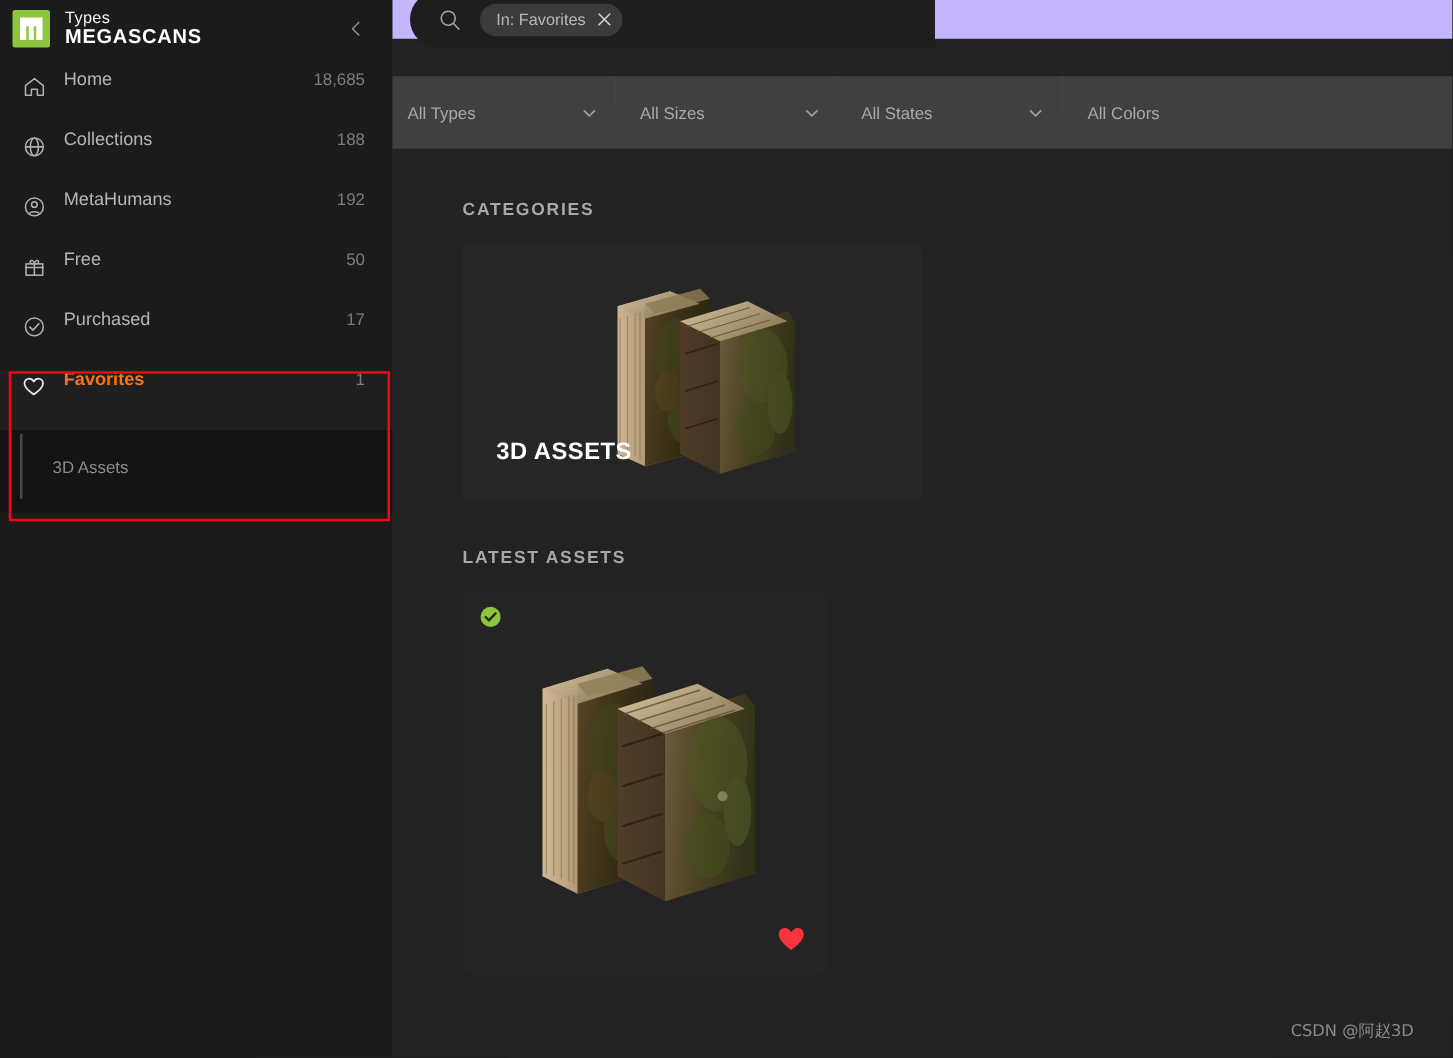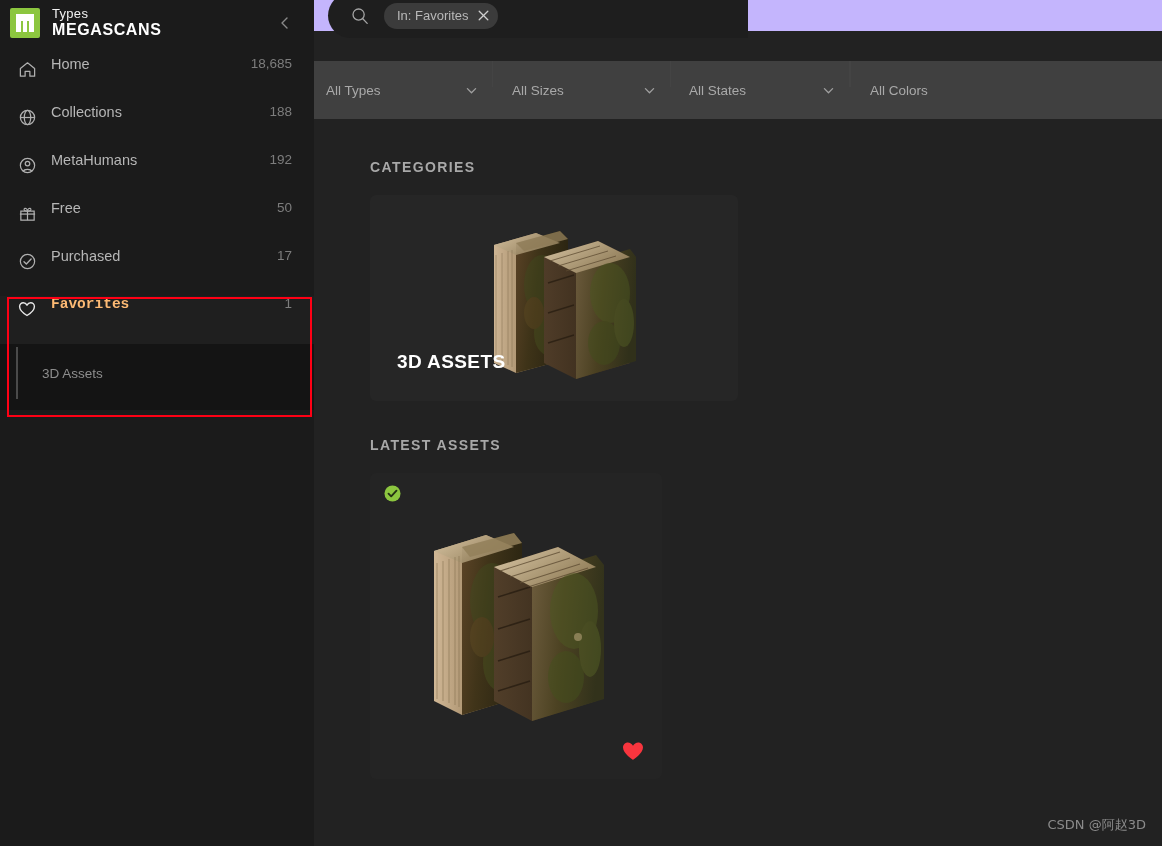--- a/index.html
+++ b/index.html
@@ -52,21 +52,21 @@
   .nav-ico {
     width:26px; height:26px; flex:0 0 26px;
     display:flex; align-items:center; justify-content:center;
   }
   .nav-label {
     margin-left:11px; flex:1 1 auto;
     font-size:14.5px; color:#b6b6b6;
   }
   .nav-count { font-size:13.5px; color:#7d7d7d; }
   .nav-row.active { background:#1f1f1f; }
-  .nav-row.active .nav-label { color:#fdba74; font-weight:bold;font-family:Liberation Mono, monospace; }
+  .nav-row.active .nav-label { color:#f97316; font-weight:bold; }
 
   #subnav { background:#141414; padding:14px 0 22px 0; }
   .sub-row {
     height:30px; display:flex; align-items:center;
     padding-left:16px; cursor:pointer;
   }
   .sub-bar {
     width:2px; height:52px; background:#4a4a4a;
     flex:0 0 2px; margin-right:24px;
   }
@@ -149,21 +149,21 @@
   .badge-dl {
     position:absolute; left:14px; top:12px;
     width:17px; height:17px; z-index:5;
   }
   .badge-fav {
     position:absolute; right:18px; bottom:18px;
     width:22px; height:20px; z-index:5; cursor:pointer;
   }
 
   #watermark {
-    position:absolute; right:16px; bottom:12px;
+    position:absolute; right:31px; bottom:12px;
     font-size:13px; color:#8b8b8b;
     font-family:"DejaVu Sans", sans-serif;
   }
 </style>
 </head>
 <body>
 
 <div id="app">
 
   <aside id="sidebar">

